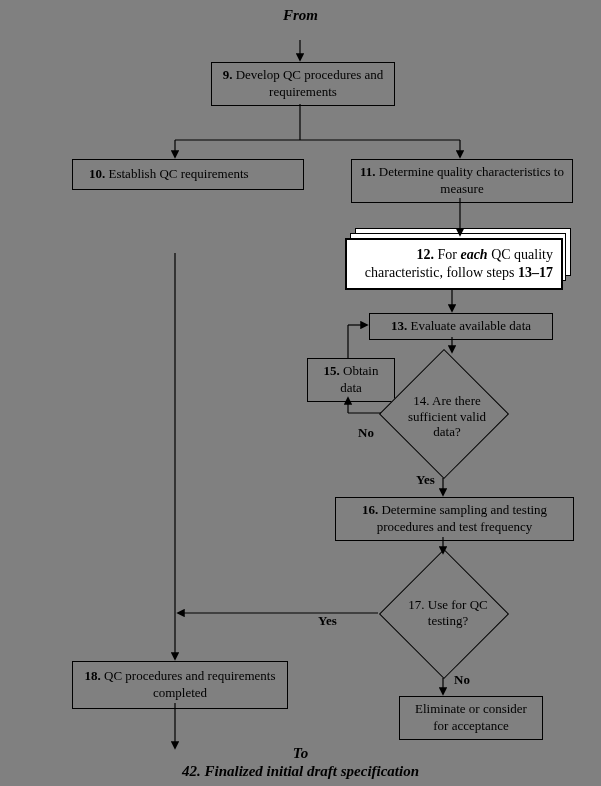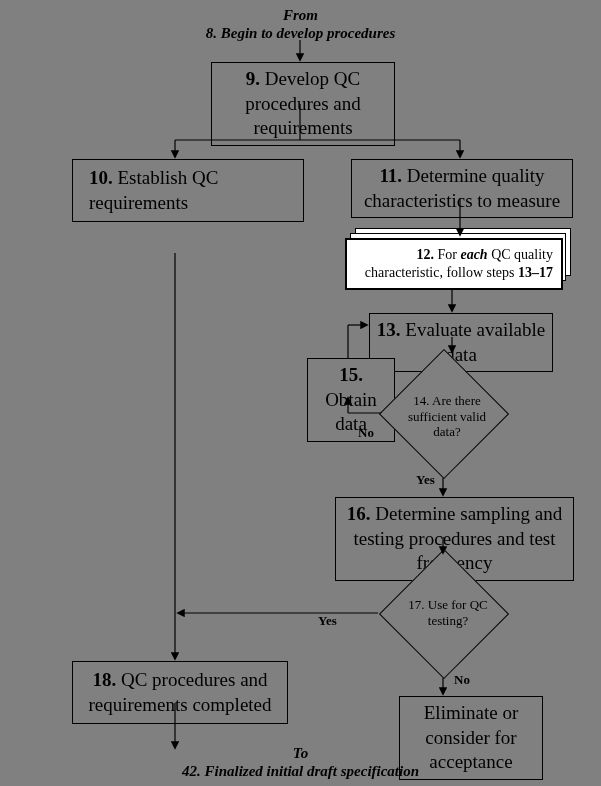--- a/index.html
+++ b/index.html
@@ -1,34 +1,33 @@
 <!DOCTYPE html>
 <html><head>
 <meta charset="utf-8">
 <style>
 body{margin:0;padding:0;background:#808080;font-family:"Times New Roman",serif;width:601px;height:786px;position:relative;overflow:hidden}
 .header{position:absolute;top:6px;left:0;right:0;text-align:center;font-weight:bold;font-style:italic;font-size:15px;line-height:1.2}
-.box{position:absolute;border:1px solid #000;background:#808080;padding:4px 6px;font-size:19px;text-align:center;line-height:1.3}
+.box{position:absolute;border:1px solid #000;background:#808080;padding:4px 6px;font-size:13px;text-align:center;line-height:1.3}
 .box .num{font-weight:bold}
 .stack{position:absolute;border:1px solid #000;background:#fff}
 .stackbox{position:absolute;border:2px solid #000;background:#fff;padding:6px 8px;font-size:14px;text-align:right;line-height:1.3}
 .stackbox .num{font-weight:bold}
 .diamond{position:absolute;width:120px;height:120px;transform:rotate(45deg);border:1px solid #000;background:#808080}
 .diamond-txt{position:absolute;text-align:center;font-size:13px;line-height:1.2}
 .diamond-txt .num{font-weight:normal}
 .lbl{position:absolute;font-size:13px;font-weight:bold}
 .footer{position:absolute;bottom:6px;left:0;right:0;text-align:center;font-weight:bold;font-style:italic;font-size:15px;line-height:1.2}
 svg{position:absolute;top:0;left:0;width:601px;height:786px;pointer-events:none}
 </style>
 </head>
 <body>
 
 <div class="header">
   <span>From</span><br>
-  <span>8. Begin to develop procedures</span>
 </div>
 
 <div class="box" style="left:211px;top:62px;width:170px">
   <span class="num">9.</span><span> Develop QC procedures and requirements</span>
 </div>
 
 <div class="box" style="left:72px;top:159px;width:198px;text-align:left;padding:6px 16px">
   <span class="num">10.</span><span> Establish QC requirements</span><br>
 </div>
 

